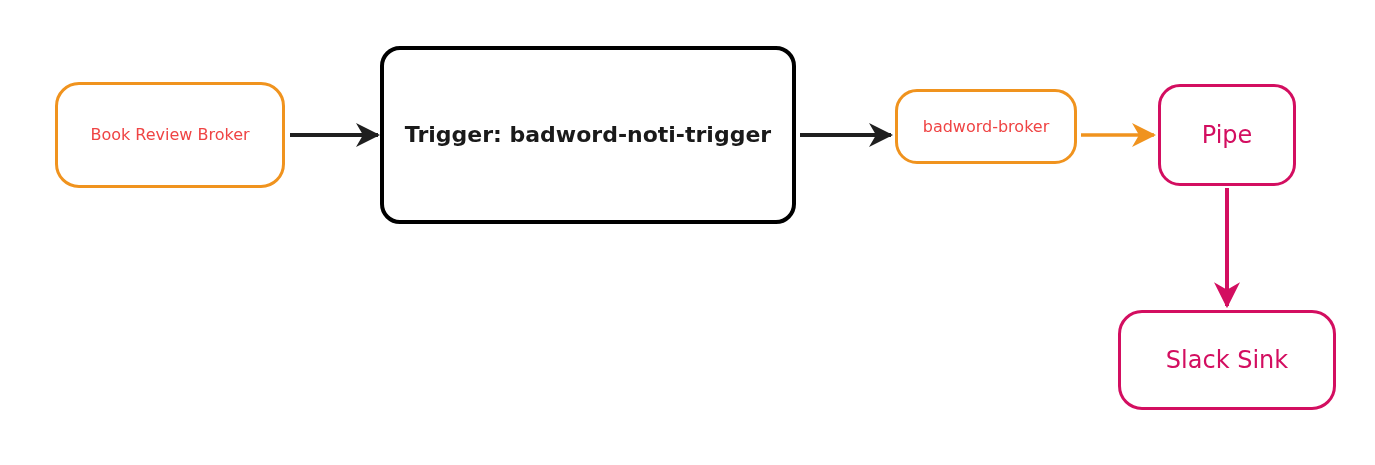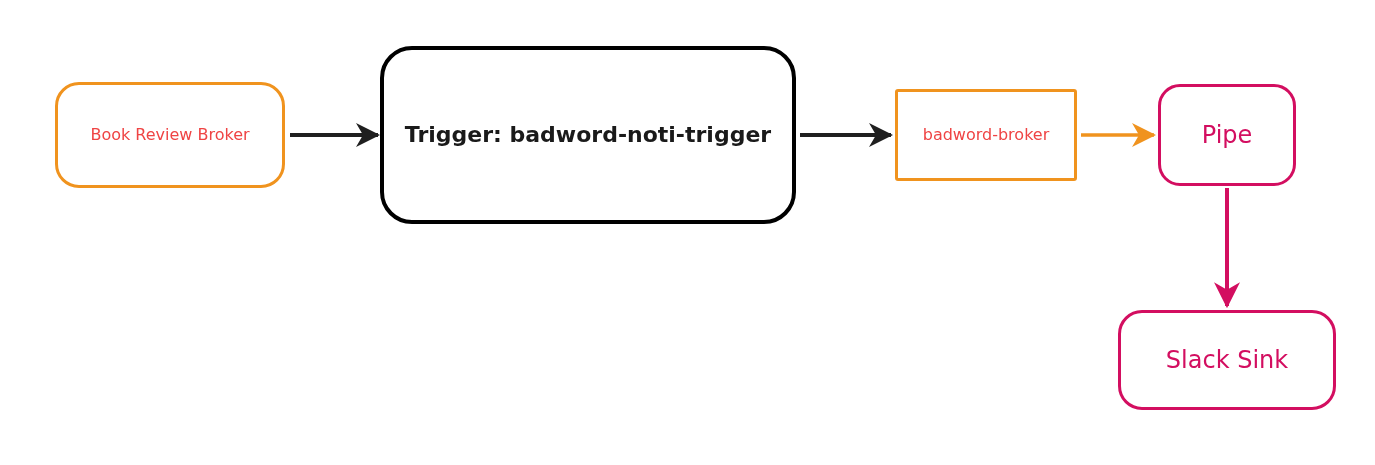--- a/index.html
+++ b/index.html
@@ -48,30 +48,30 @@
     font-size: 22px;
     flex-direction: column;
   }
   #node-book-review-broker {
     left: 55px; top: 82px; width: 230px; height: 106px;
     border-radius: 24px;
     padding: 0 22px;
   }
   #node-trigger {
     left: 380px; top: 46px; width: 416px; height: 178px;
-    border-radius: 32px;
+    border-radius: 20px;
   }
   #node-trigger .tline {
     line-height: 36px;
     white-space: nowrap;
   }
   #node-trigger .tline b { font-weight: bold; }
   #node-badword-broker {
-    left: 895px; top: 89px; width: 182px; height: 92px;
-    border-radius: 3px;
+    left: 895px; top: 89px; width: 182px; height: 75px;
+    border-radius: 22px;
     padding: 0 14px;
   }
   #node-pipe {
     left: 1158px; top: 84px; width: 138px; height: 102px;
     border-radius: 22px;
   }
   #node-slack-sink {
     left: 1118px; top: 310px; width: 218px; height: 100px;
     border-radius: 24px;
   }

